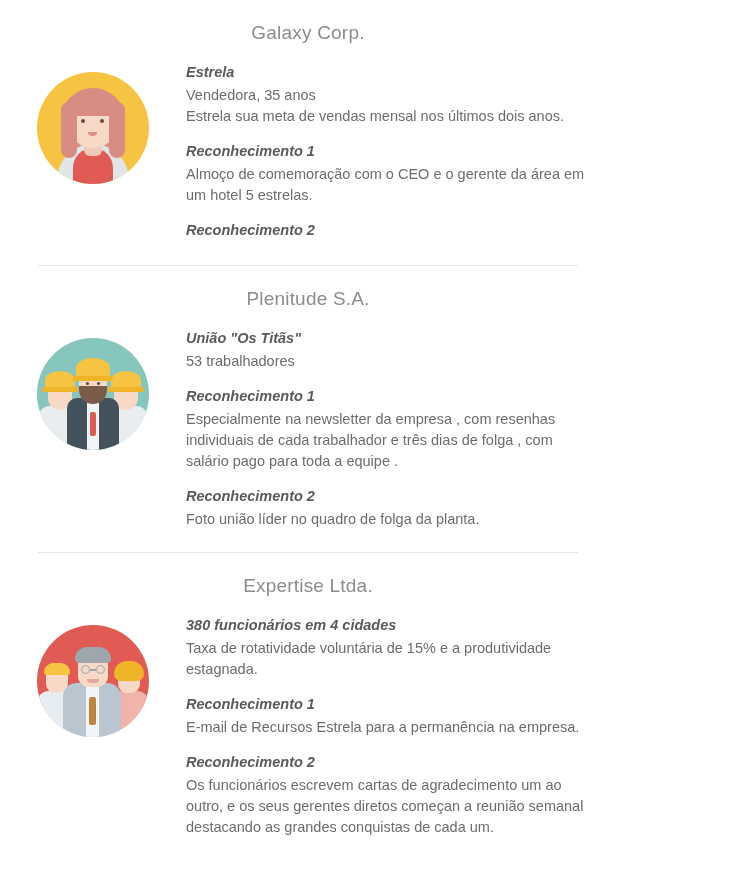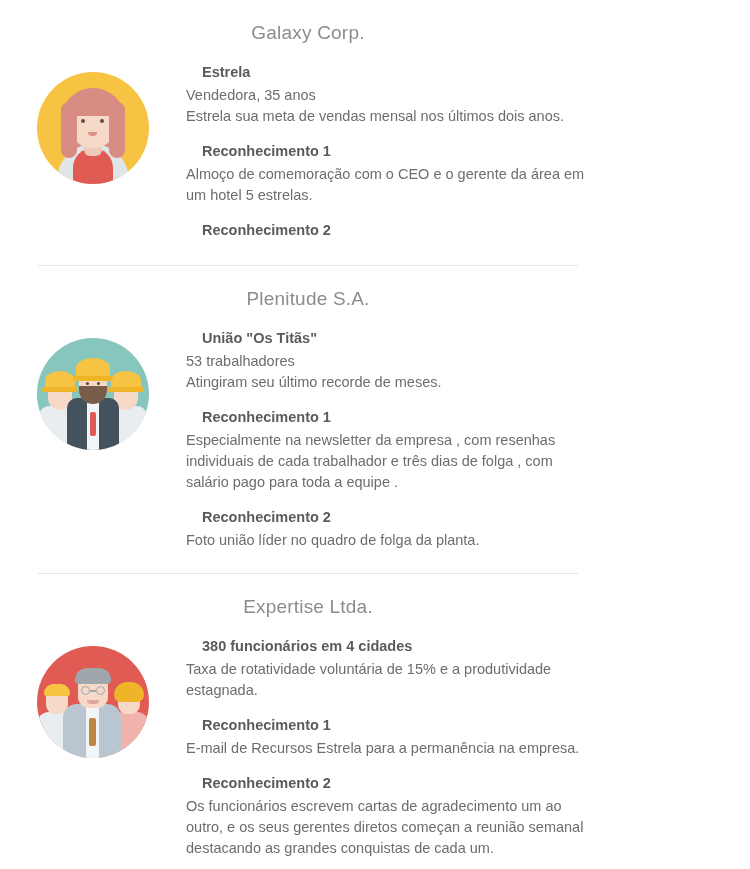--- a/index.html
+++ b/index.html
@@ -60,22 +60,23 @@
   .block {
     margin-bottom: 14px;
   }
   .block:last-child {
     margin-bottom: 0;
   }
   .block-heading {
     font-size: 14.5px;
     font-weight: bold;
     color: #5b5b5b;
-    margin: 0 0 2px 16px;
+    margin: 0 0 2px 0;
     line-height: 1.45;
+    font-style: italic;
   }
   .block-line {
     font-size: 14.5px;
     color: #6d6d6d;
     margin: 0;
     line-height: 1.45;
   }
   .divider {
     height: 1px;
     background: #e6e6e6;
@@ -173,21 +174,20 @@
           <div class="av2-helmet" style="left:39px; top:20px; width:34px; height:20px;"></div>
           <div class="av2-brim" style="left:36px; top:38px; width:40px; height:5px;"></div>
           <div style="position:absolute; left:49px; top:44px; width:3px; height:3px; background:#5a4336; border-radius:50%;"></div>
           <div style="position:absolute; left:60px; top:44px; width:3px; height:3px; background:#5a4336; border-radius:50%;"></div>
         </div>
       </div>
       <div class="content-col">
         <div class="block">
           <p class="block-heading">União "Os Titãs"</p>
           <p class="block-line">53 trabalhadores</p>
-          <p class="block-line">Atingiram seu último recorde de meses.</p>
         </div>
         <div class="block">
           <p class="block-heading">Reconhecimento 1</p>
           <p class="block-line">Especialmente na newsletter da empresa , com resenhas individuais de cada trabalhador e três dias de folga , com salário pago para toda a equipe .</p>
         </div>
         <div class="block">
           <p class="block-heading">Reconhecimento 2</p>
           <p class="block-line">Foto união líder no quadro de folga da planta.</p>
         </div>
       </div>

